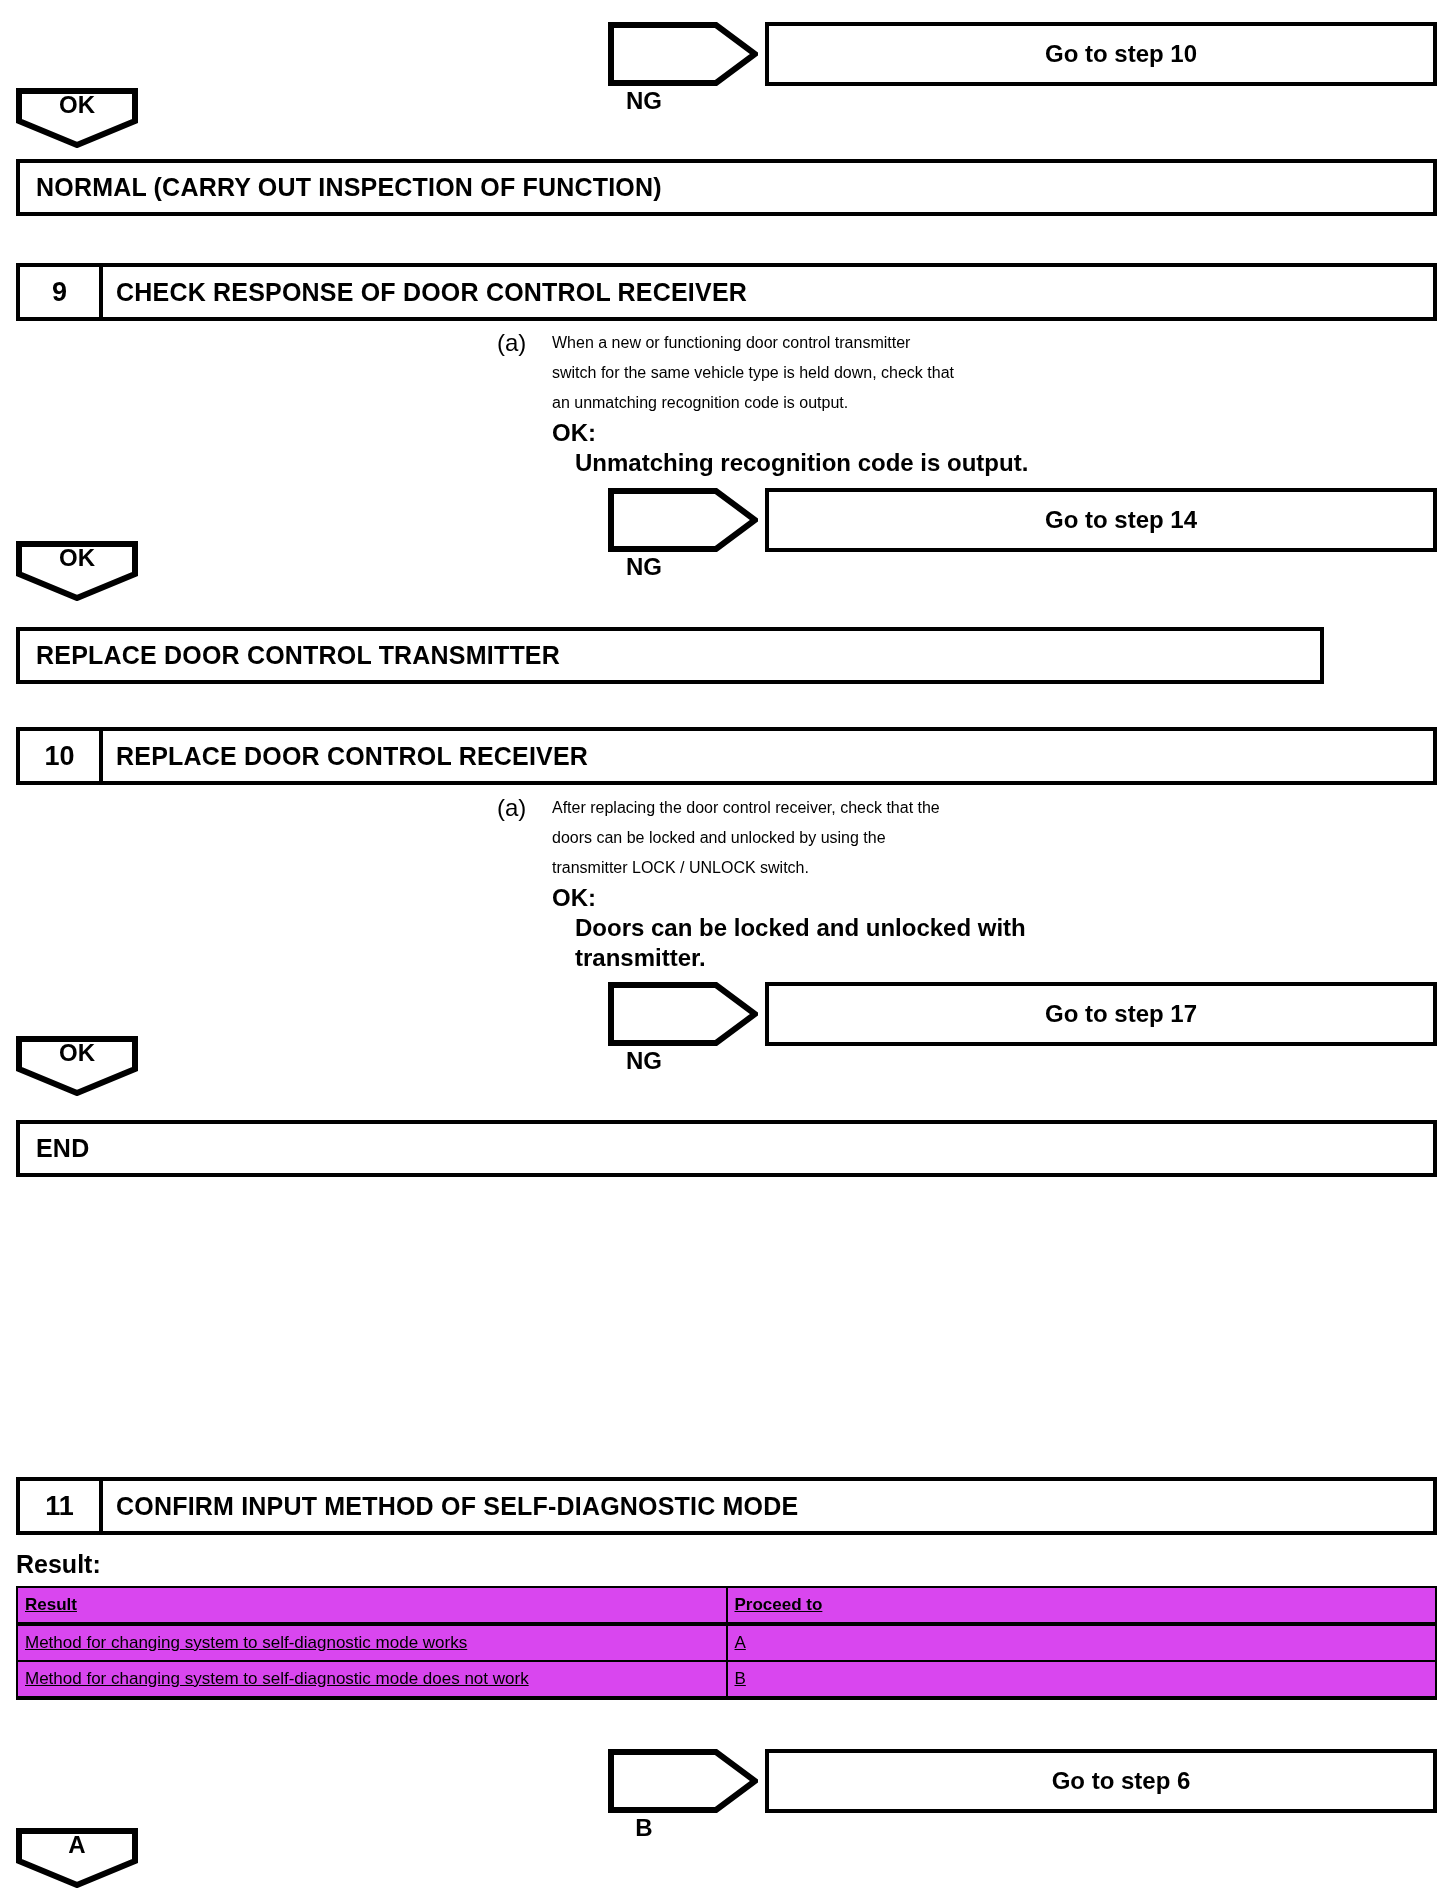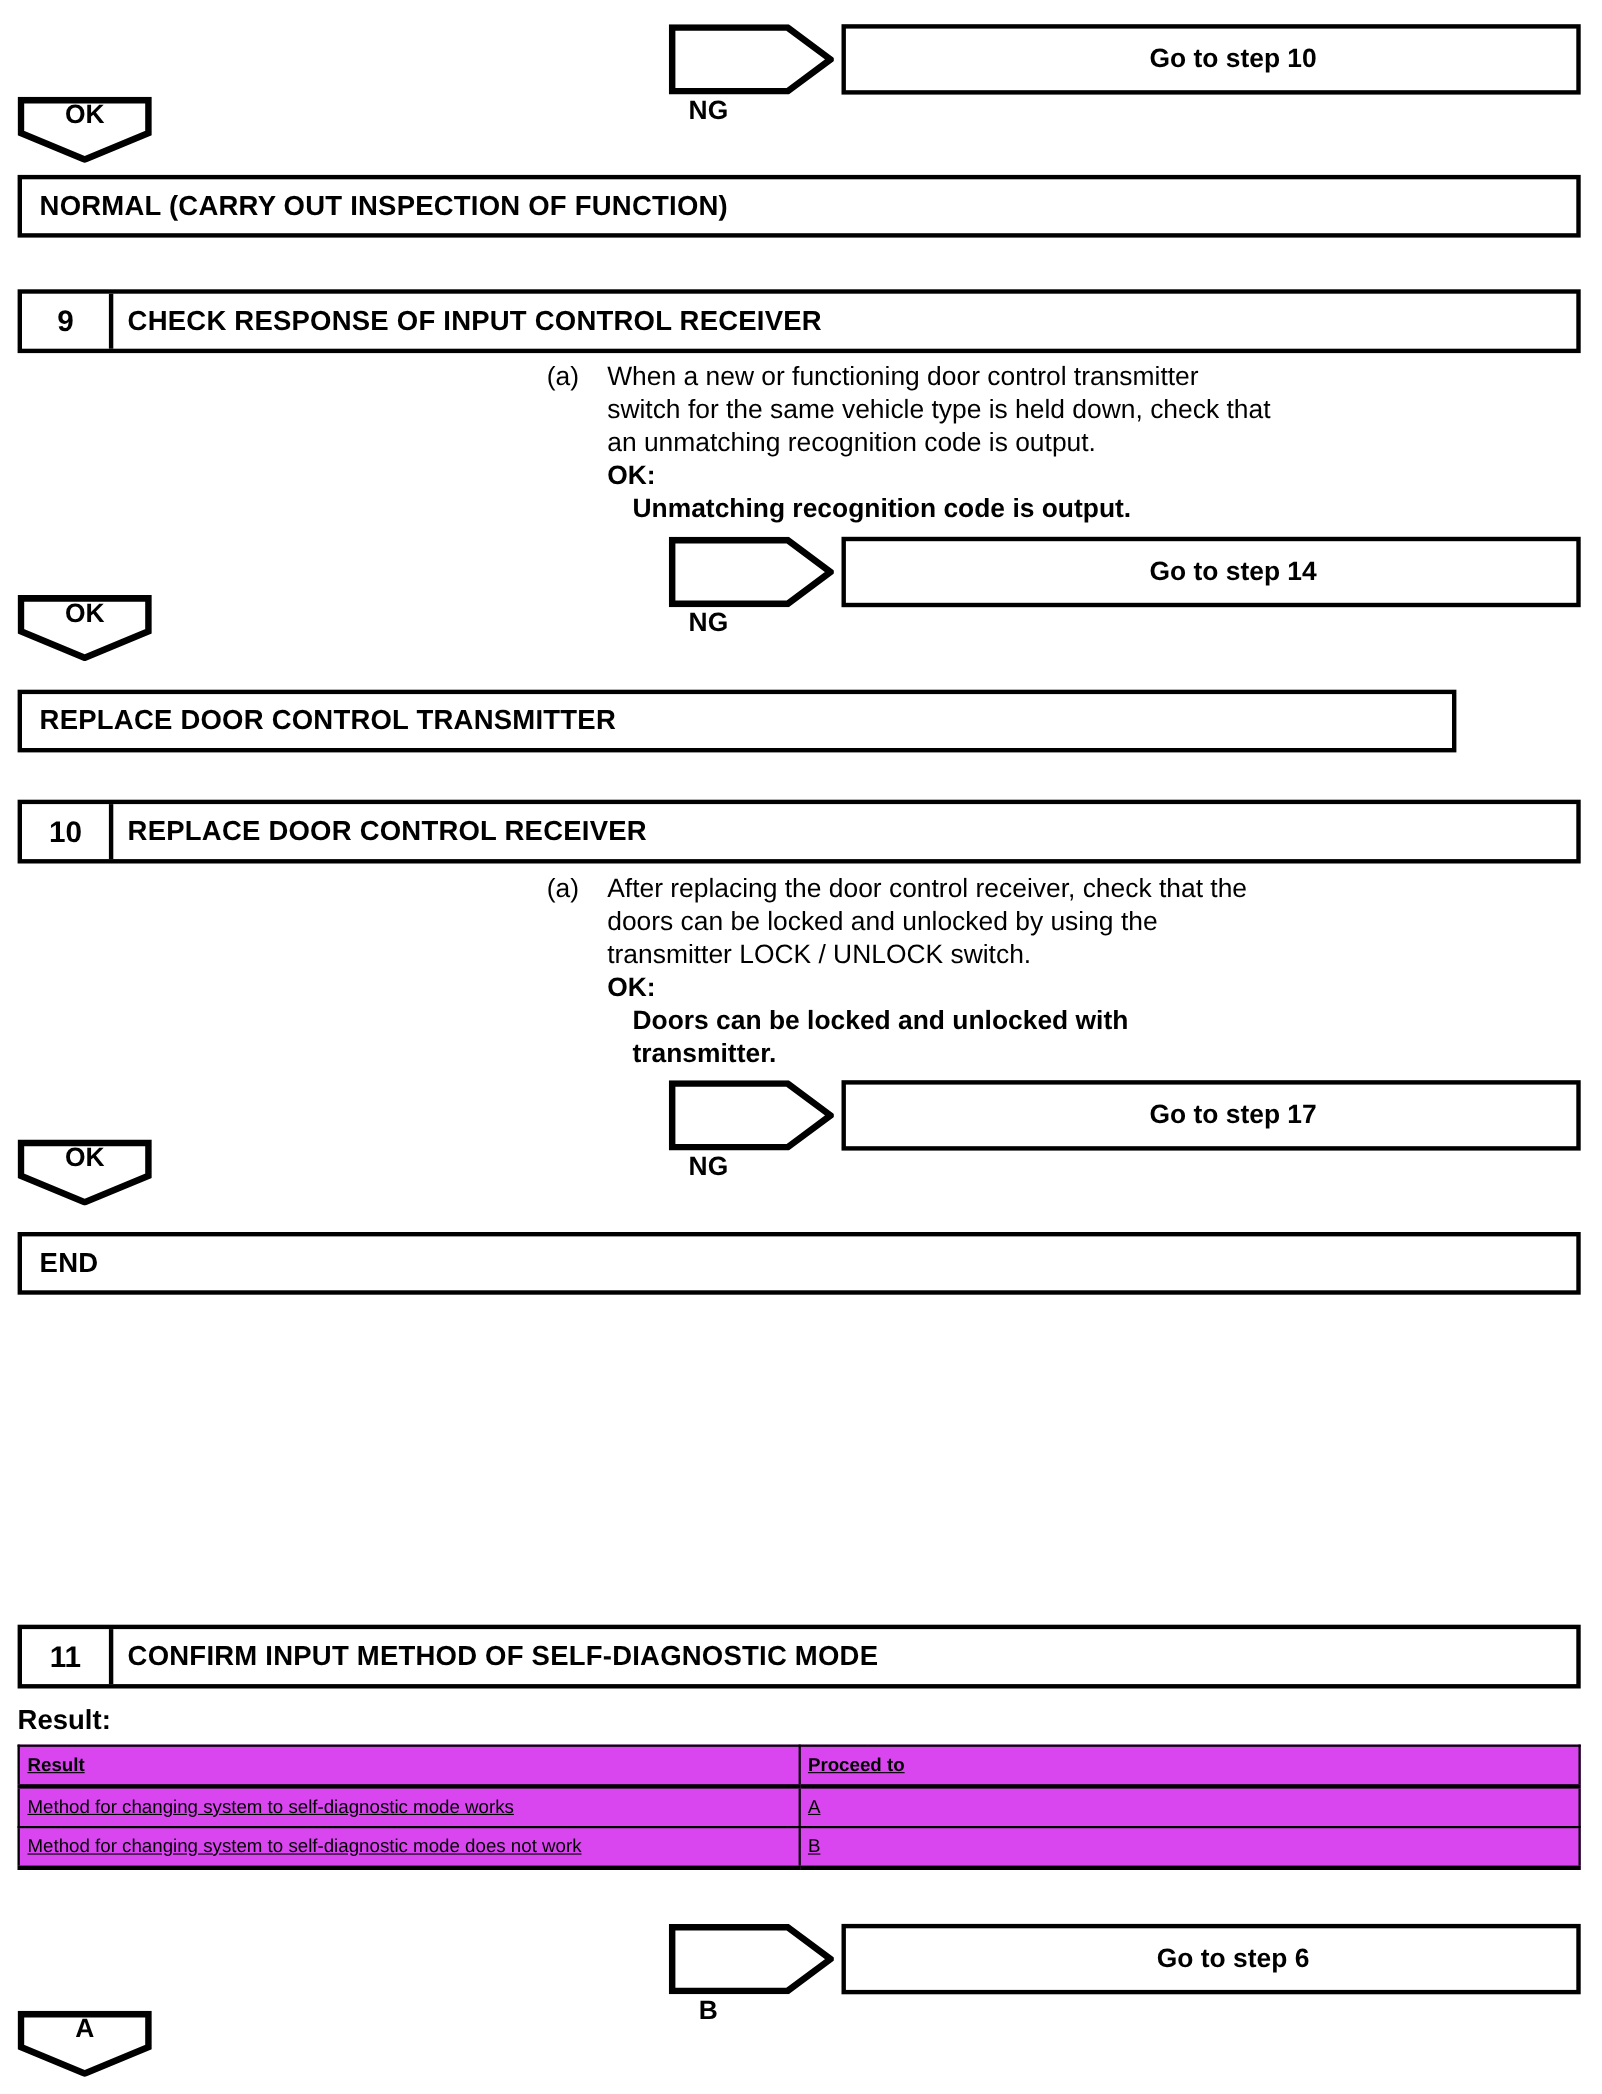--- a/index.html
+++ b/index.html
@@ -119,21 +119,21 @@
   
   .instr { position: absolute; }
   .instr-row { display: flex; }
   .instr-marker {
     width: 55px;
     flex: none;
     font-size: 24px;
     line-height: 30px;
   }
   .instr-body {
-    font-size: 24px;
+    font-size: 16px;
     line-height: 30px;
   }
   .instr-ok-label {
     font-size: 24px;
     font-weight: bold;
     line-height: 30px;
     margin-left: 55px;
   }
   .instr-ok-value {
     font-size: 24px;
@@ -190,21 +190,21 @@
     </svg>
     <span class="tag-text">OK</span>
   </div>
 
   <div class="bar abs" style="left:16px; top:159px; width:1421px; height:57px;">
     <span class="bar-label">NORMAL (CARRY OUT INSPECTION OF FUNCTION)</span>
   </div>
 
   <div class="step abs" style="left:16px; top:263px; width:1421px; height:58px;">
     <div class="step-num">9</div>
-    <div class="step-title">CHECK RESPONSE OF INPUT CONTROL RECEIVER</div>
+    <div class="step-title">CHECK RESPONSE OF DOOR CONTROL RECEIVER</div>
   </div>
 
   <div class="instr" style="left:497px; top:328px; width:940px;">
     <div class="instr-row">
       <div class="instr-marker">(a)</div>
       <div class="instr-body">
         <div>When a new or functioning door control transmitter</div>
         <div>switch for the same vehicle type is held down, check that</div>
         <div>an unmatching recognition code is output.</div>
       </div>

